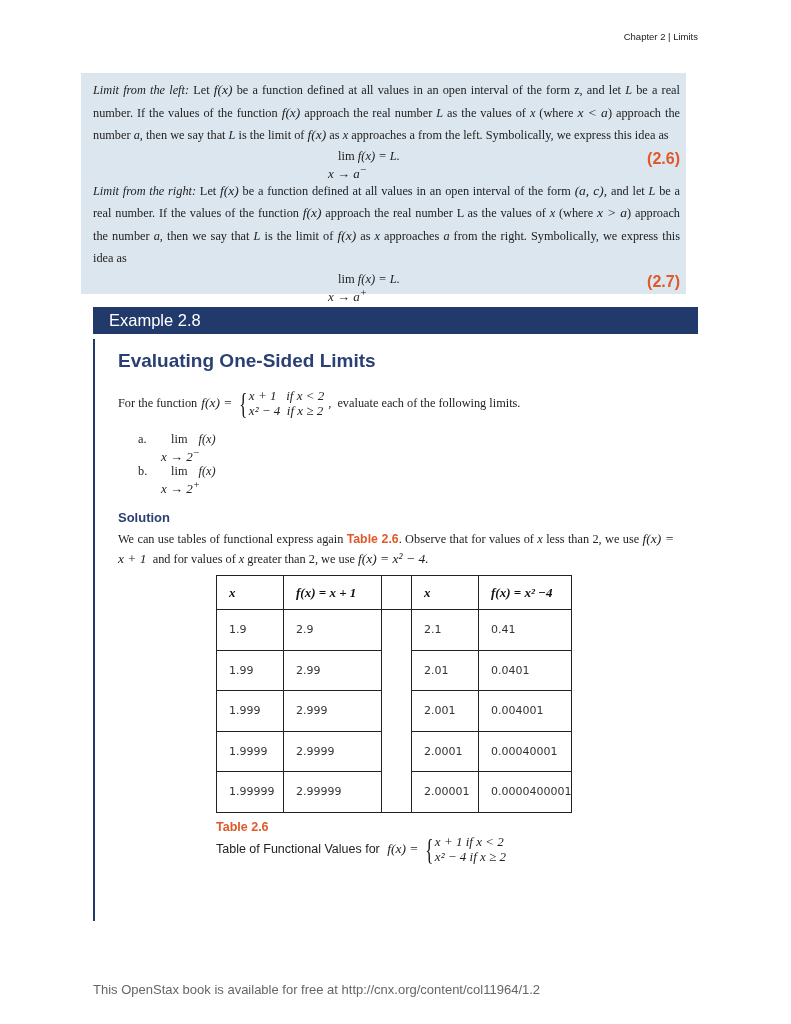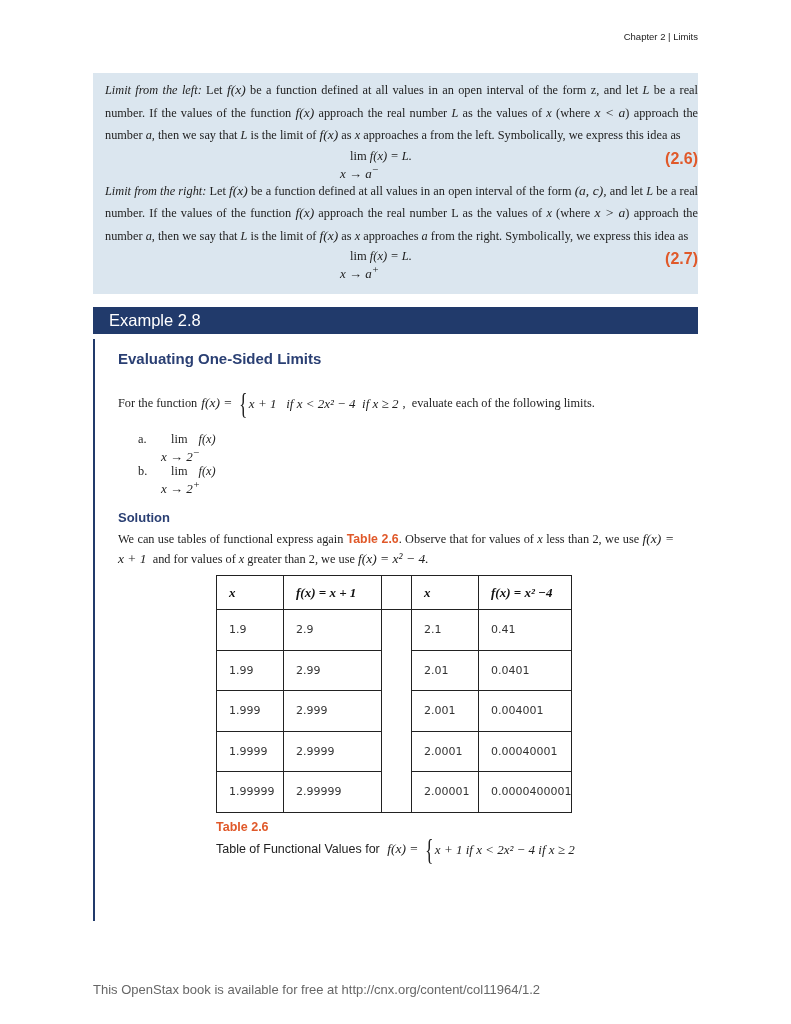--- a/index.html
+++ b/index.html
@@ -1,37 +1,37 @@
 <!DOCTYPE html>
 <html><head>
 <meta charset="utf-8">
 <style>
   html, body { margin: 0; padding: 0; background: #ffffff; }
   body { width: 791px; height: 1024px; position: relative; overflow: hidden; font-family: "Liberation Serif", serif; color: #222; }
   .header-left { position: absolute; left: 93px; top: 31px; font-size: 9.5px; font-family: "Liberation Sans", sans-serif; color: #222; margin-top: 48px; }
   .header-right { position: absolute; right: 93px; top: 31px; font-size: 9.5px; font-family: "Liberation Sans", sans-serif; color: #222; }
 
-  .defbox { position: absolute; left: 93px; top: 73px; width: 605px; height: 221px; background: #dbe6ef; box-sizing: border-box; padding: 6px 0 0 12px; }
+  .defbox { position: absolute; left: 81px; top: 73px; width: 605px; height: 221px; background: #dbe6ef; box-sizing: border-box; padding: 6px 6px 0 12px; }
   .para { font-size: 12.3px; line-height: 22.5px; text-align: justify; text-align-last: left; }
   .para i, .m { font-style: italic; }
   .mf { font-size: 13.5px; font-style: italic; }
   .eq { position: relative; height: 33px; }
   .eq .lim { position: absolute; left: 245px; top: 2px; font-size: 12.5px; }
   .lim-word { display: inline-block; position: relative; }
   .lim-sub { position: absolute; top: 14px; left: -10px; font-size: 13px; font-style: italic; white-space: nowrap; }
   .eq-num { position: absolute; right: 0; top: 3px; color: #e0592a; font-weight: bold; font-family: "Liberation Sans", sans-serif; font-size: 16px; }
 
   .example-bar { position: absolute; left: 93px; top: 307px; width: 605px; height: 27px; background: #213a6b; color: #fff; font-family: "Liberation Sans", sans-serif; font-size: 16.5px; box-sizing: border-box; padding: 4px 0 0 16px; }
   .example-rule { position: absolute; left: 93px; top: 339px; width: 2px; height: 582px; background: #213a6b; }
 
-  .ex-title { position: absolute; left: 118px; top: 350px; font-family: "Liberation Sans", sans-serif; font-weight: bold; font-size: 15px; color: #2a3f73; }
+  .ex-title { position: absolute; left: 118px; top: 350px; font-family: "Liberation Sans", sans-serif; font-weight: bold; font-size: 19px; color: #2a3f73; }
   .fn-line { position: absolute; left: 118px; top: 388px; font-size: 12.3px; display: flex; align-items: center; }
   .piecewise { display: inline-flex; align-items: center; margin: 0 4px; }
   .brace { font-size: 30px; line-height: 30px; font-weight: 100; transform: scaleX(0.6); margin-right: -2px; }
-  .pw-rows { display: flex; flex-direction: row; font-size: 13px; line-height: 15px; }
+  .pw-rows { display: flex; flex-direction: column; font-size: 13px; line-height: 15px; }
 
   .limit-item { position: absolute; left: 138px; font-size: 12.3px; }
   .limit-item .label { display: inline-block; width: 30px; }
 
   .sol-title { position: absolute; left: 118px; top: 510px; font-family: "Liberation Sans", sans-serif; font-weight: bold; font-size: 13px; color: #2a3f73; }
   .sol-text { position: absolute; left: 118px; top: 529px; width: 556px; font-size: 12.3px; line-height: 19px; text-align: justify; text-align-last: left; }
   .ref { color: #e0592a; font-weight: bold; font-family: "Liberation Sans", sans-serif; }
 
   table.vals { position: absolute; left: 216px; top: 575px; border-collapse: collapse; font-family: "DejaVu Sans", sans-serif; font-size: 11px; color: #333; }
   table.vals td, table.vals th { border: 1.2px solid #222; padding: 0 0 0 12px; text-align: left; height: 39.5px; }

